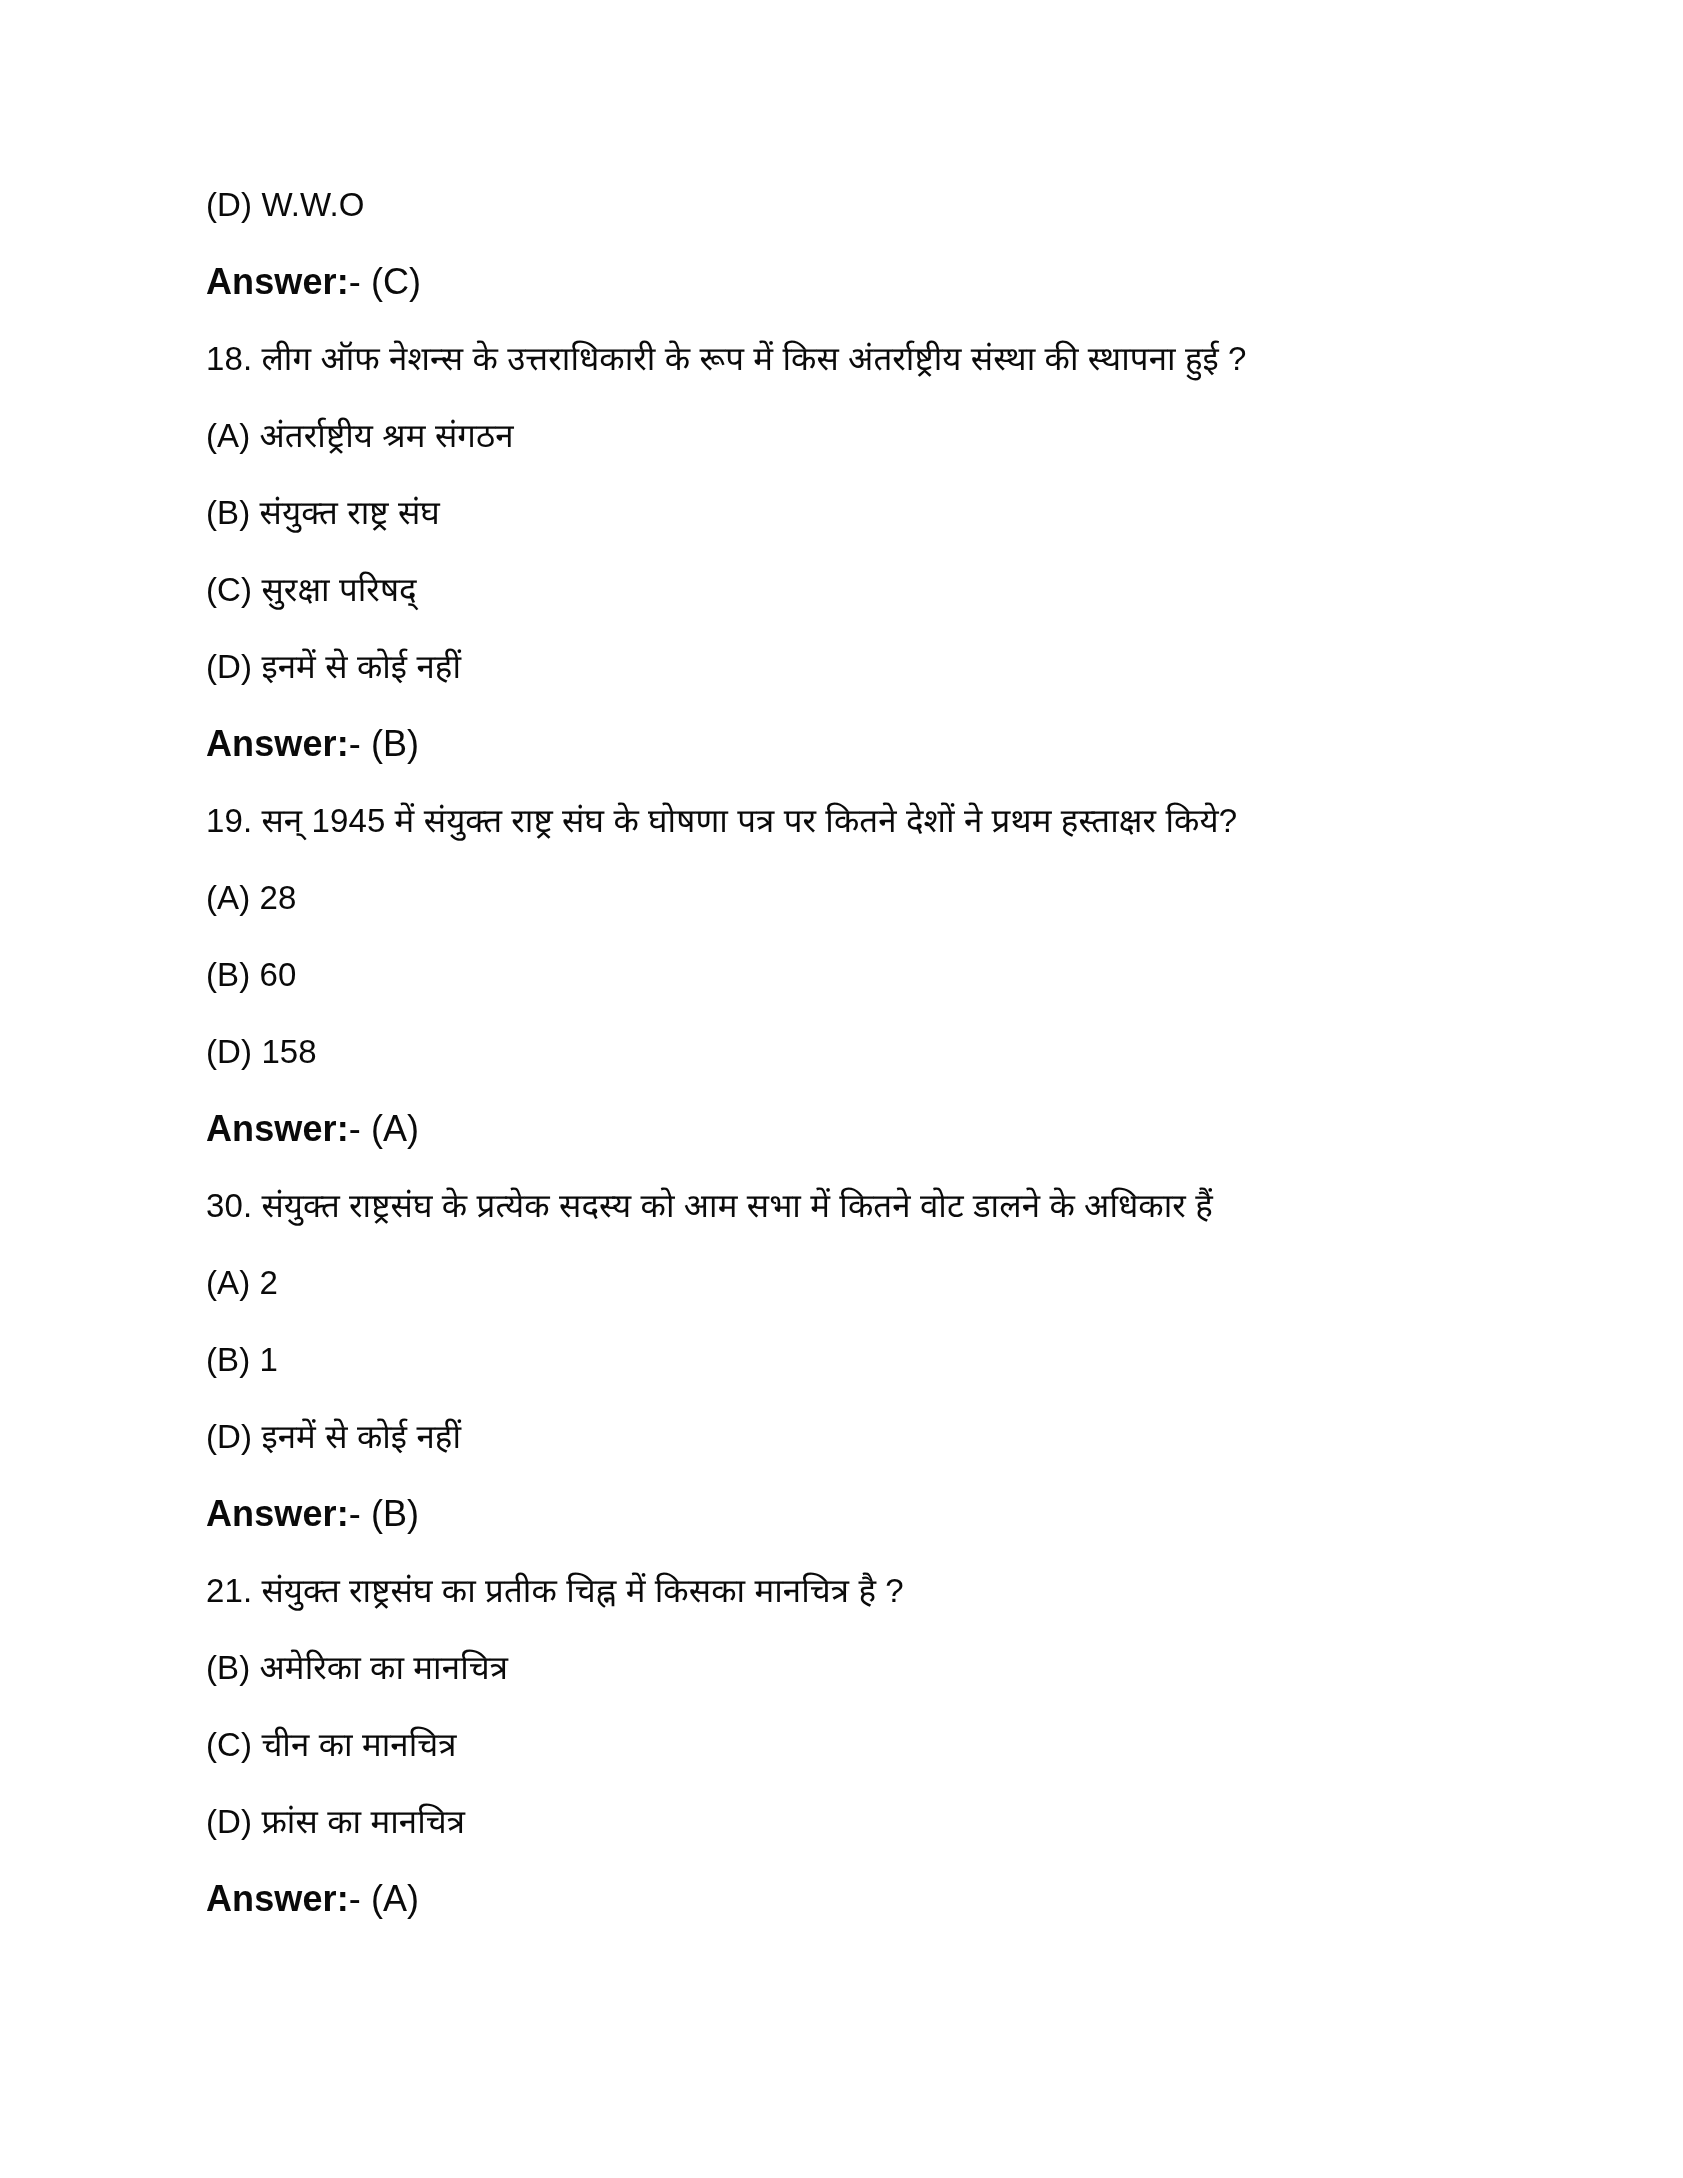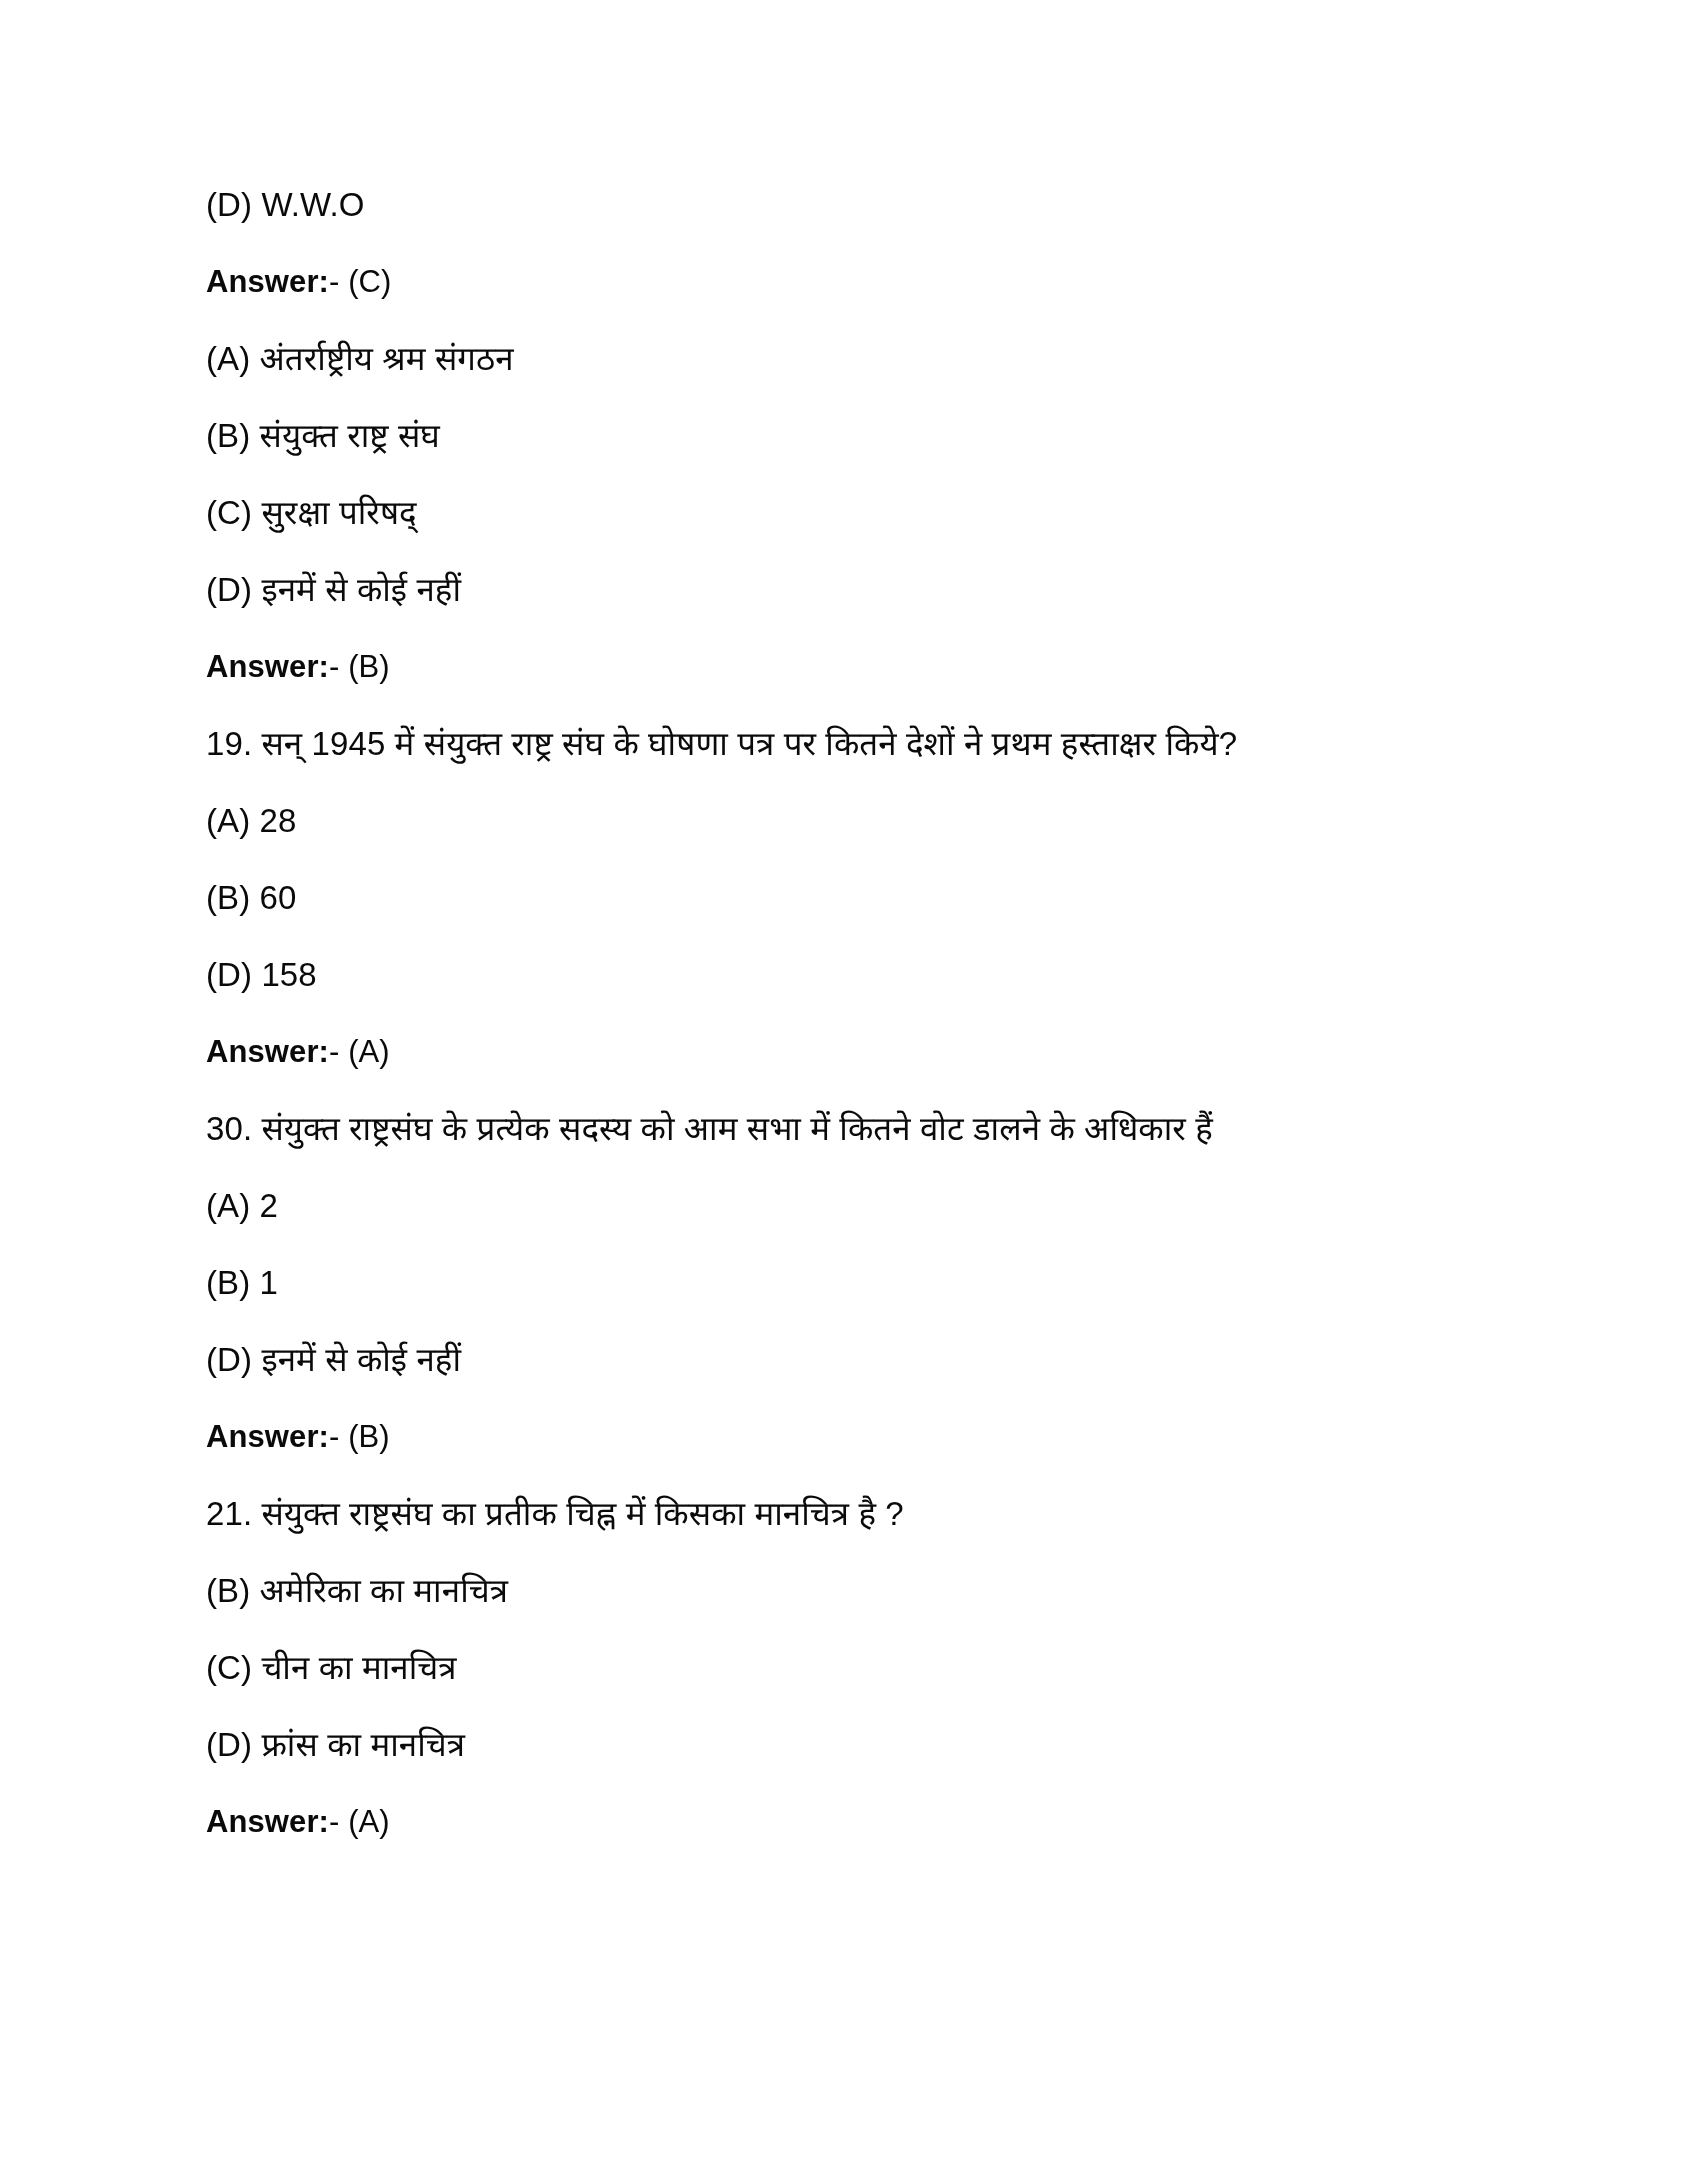--- a/index.html
+++ b/index.html
@@ -39,38 +39,39 @@
     letter-spacing: 0.1px;
   }
 
   .line.hindi {
     font-family: "Liberation Sans", "DejaVu Sans", sans-serif;
     font-size: 33px;
   }
 
   .line.answer {
     font-family: "Liberation Sans", "DejaVu Sans", sans-serif;
-    font-size: 31px;
+    font-size: 36px;
   }
 
   .ans-label {
     font-weight: bold;
   }
 
   .ans-value {
     font-weight: normal;
   }
 </style>
 </head>
 <body>
 
 <div id="page">
   <div id="content">
       <div class="line hindi">(D) W.W.O</div>
       <div class="line answer"><span class="ans-label">Answer:</span><span class="ans-value">- (C)</span></div>
+      <div class="line hindi">18. लीग ऑफ नेशन्स के उत्तराधिकारी के रूप में किस अंतर्राष्ट्रीय संस्था की स्थापना हुई ?</div>
       <div class="line hindi">(A) अंतर्राष्ट्रीय श्रम संगठन</div>
       <div class="line hindi">(B) संयुक्त राष्ट्र संघ</div>
       <div class="line hindi">(C) सुरक्षा परिषद्</div>
       <div class="line hindi">(D) इनमें से कोई नहीं</div>
       <div class="line answer"><span class="ans-label">Answer:</span><span class="ans-value">- (B)</span></div>
       <div class="line hindi">19. सन् 1945 में संयुक्त राष्ट्र संघ के घोषणा पत्र पर कितने देशों ने प्रथम हस्ताक्षर किये?</div>
       <div class="line hindi">(A) 28</div>
       <div class="line hindi">(B) 60</div>
       <div class="line hindi">(D) 158</div>
       <div class="line answer"><span class="ans-label">Answer:</span><span class="ans-value">- (A)</span></div>

